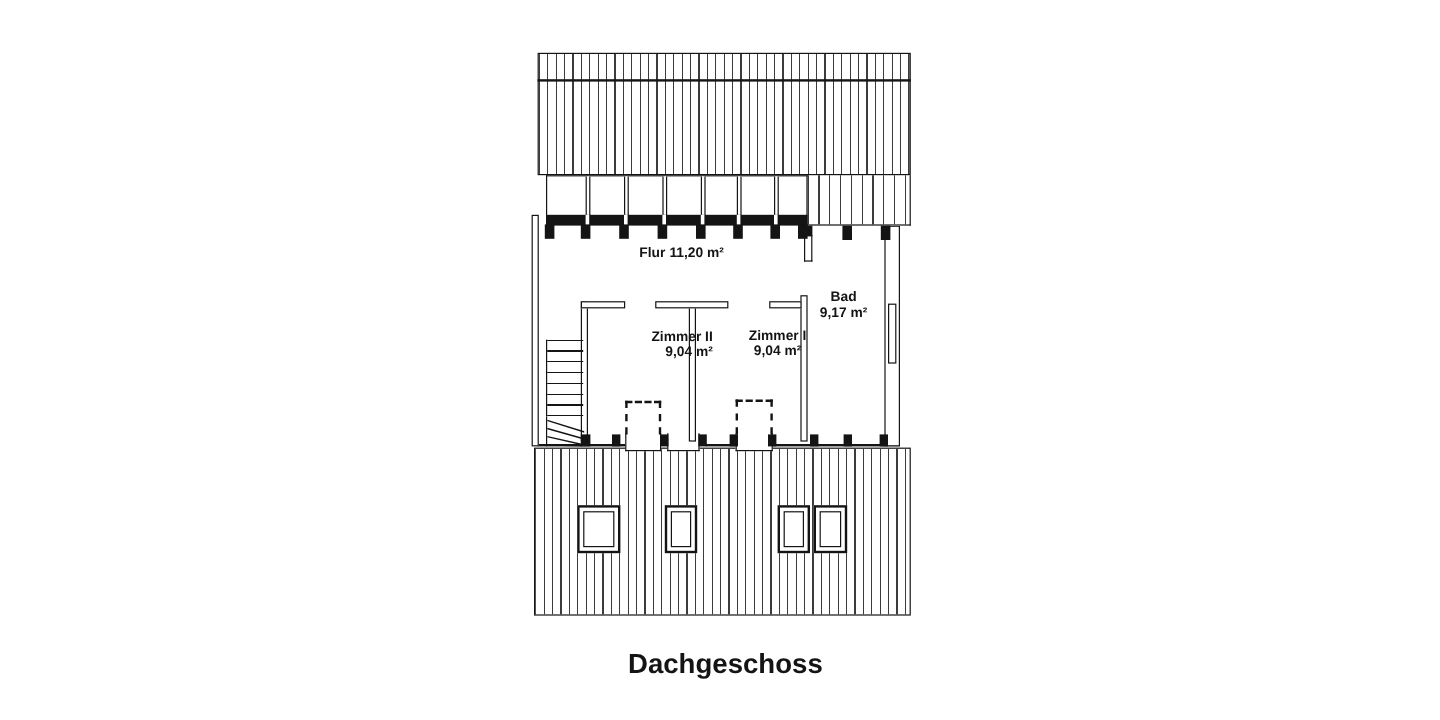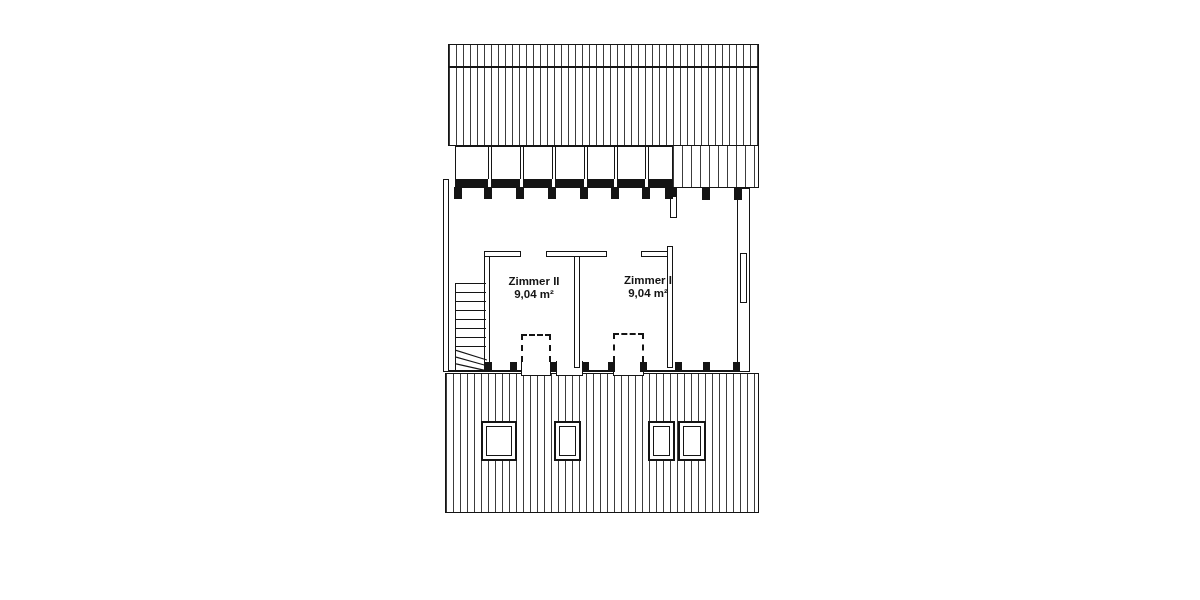--- a/index.html
+++ b/index.html
@@ -141,26 +141,34 @@
       <div class="sky-in"></div>
     </div>
     <div class="sky" style="left:202px;top:47px;width:27px;height:40px;">
       <div class="sky-in"></div>
     </div>
     <div class="sky" style="left:232px;top:47px;width:28px;height:40px;">
       <div class="sky-in"></div>
     </div>
   </div>
 
+  <div class="label" style="left:448px;top:205px;width:240px;">
+    <span class="sp">Flur</span><span class="sp">11,20 m²</span>
+  </div>
 
-  <div class="label" style="left:474px;top:275px;width:120px;">
+  <div class="label" style="left:474px;top:275px;width:120px;text-align:right;">
     <div>Zimmer II</div>
     <div>9,04 m²</div>
   </div>
 
   <div class="label" style="left:588px;top:274px;width:120px;">
     <div>Zimmer I</div>
     <div>9,04 m²</div>
   </div>
 
+  <div class="label" style="left:643px;top:242px;width:120px;">
+    <div>Bad</div>
+    <div>9,17 m²</div>
+  </div>
 
+  <div class="title" style="left:437px;top:540px;width:335px;">Dachgeschoss</div>
 
 </div>
 
 </body></html>

